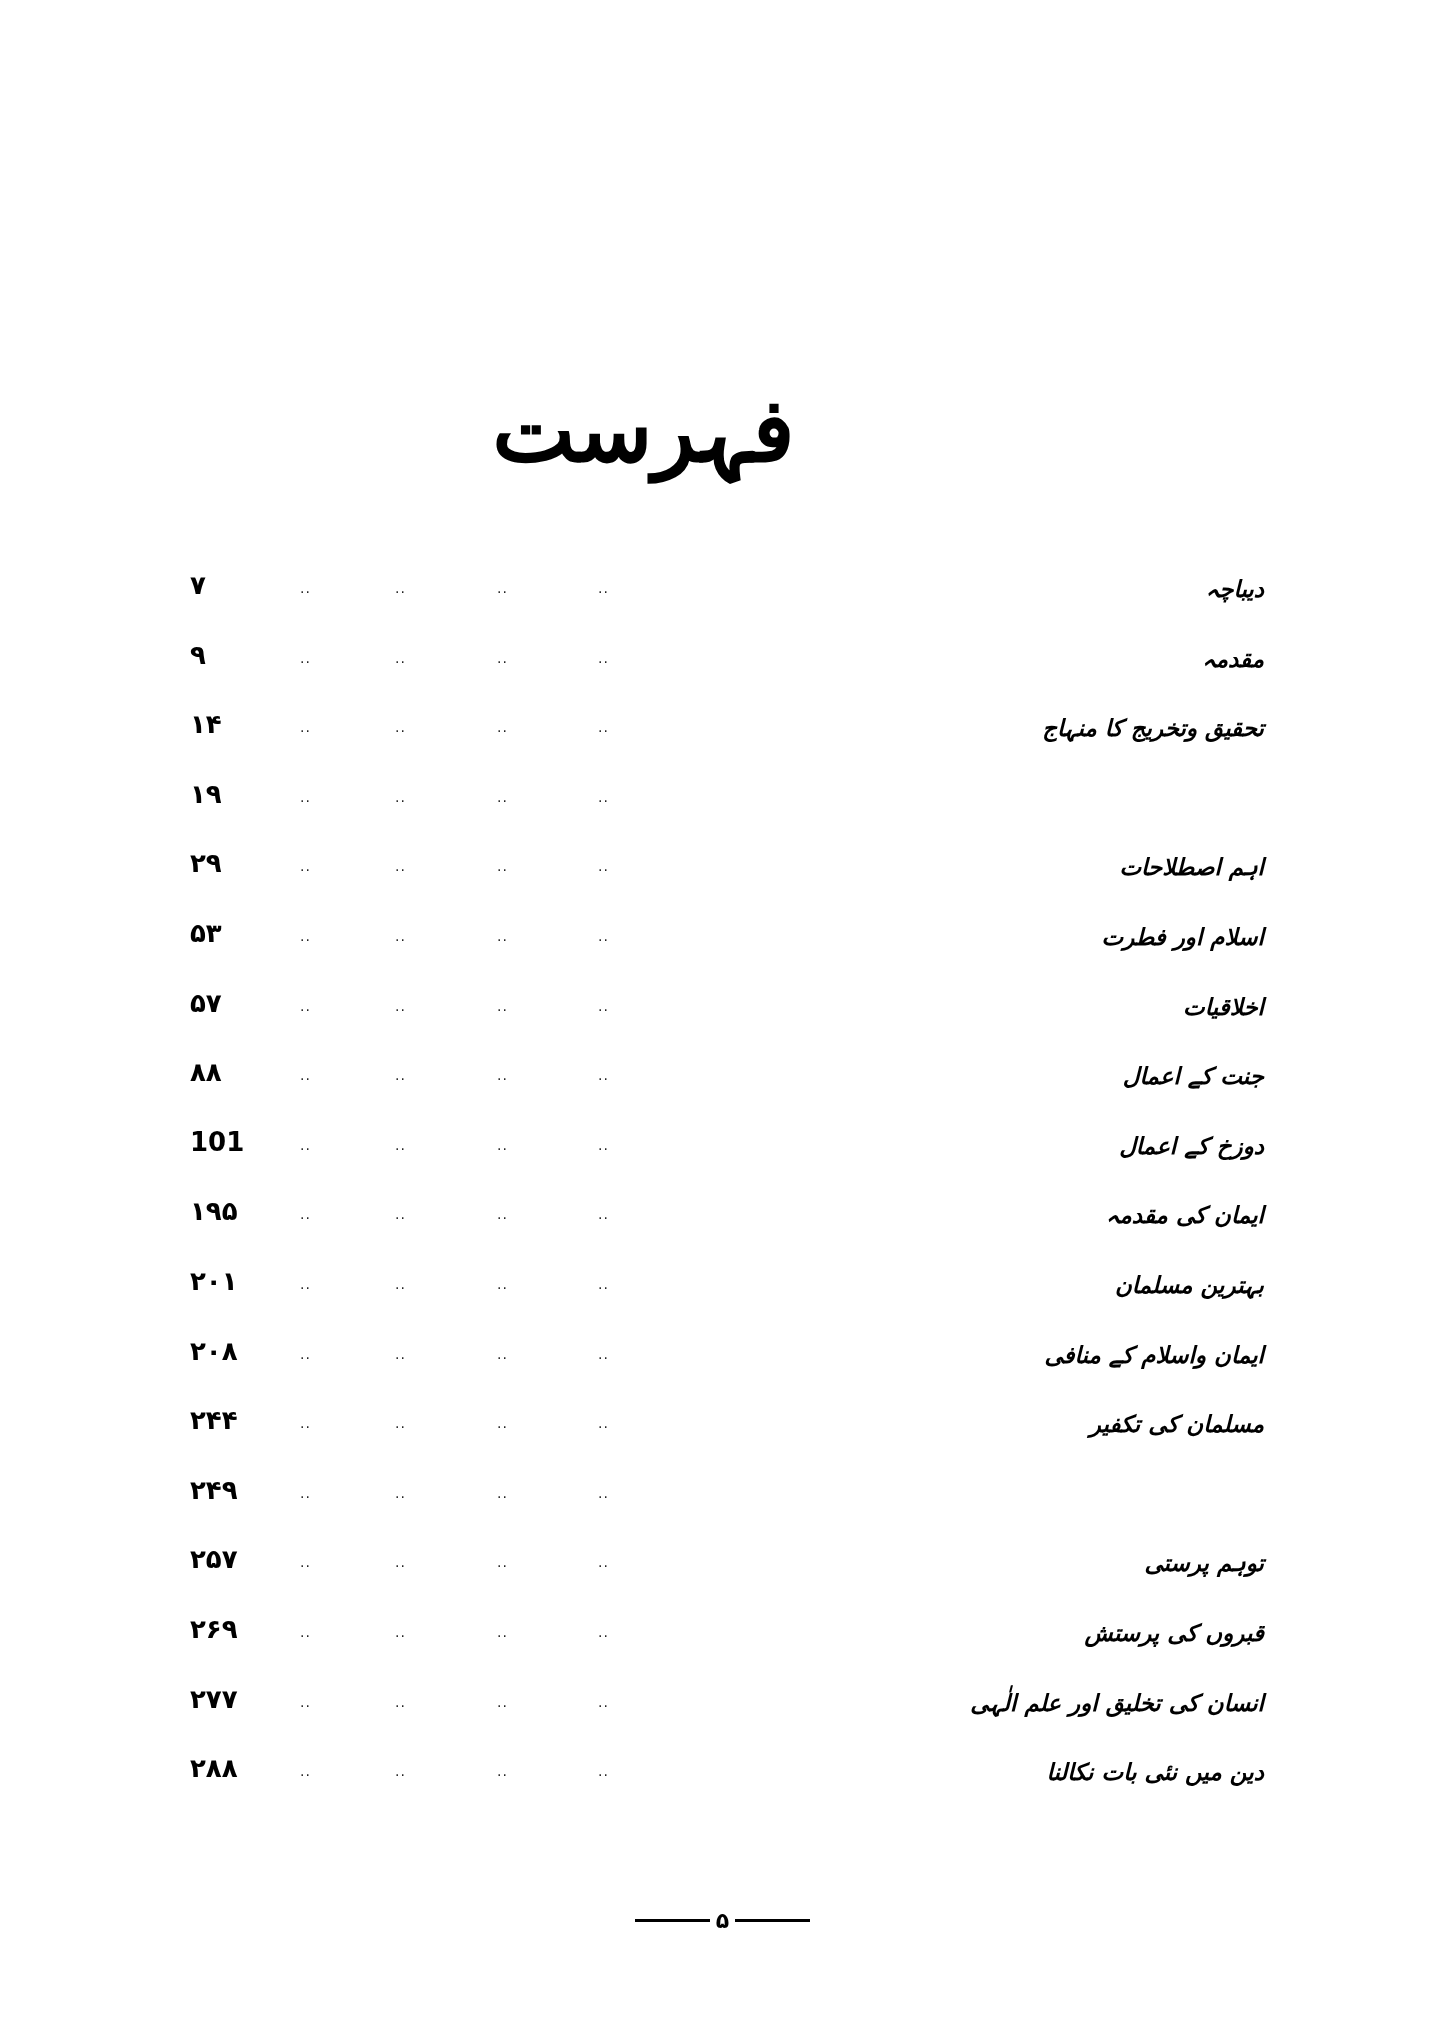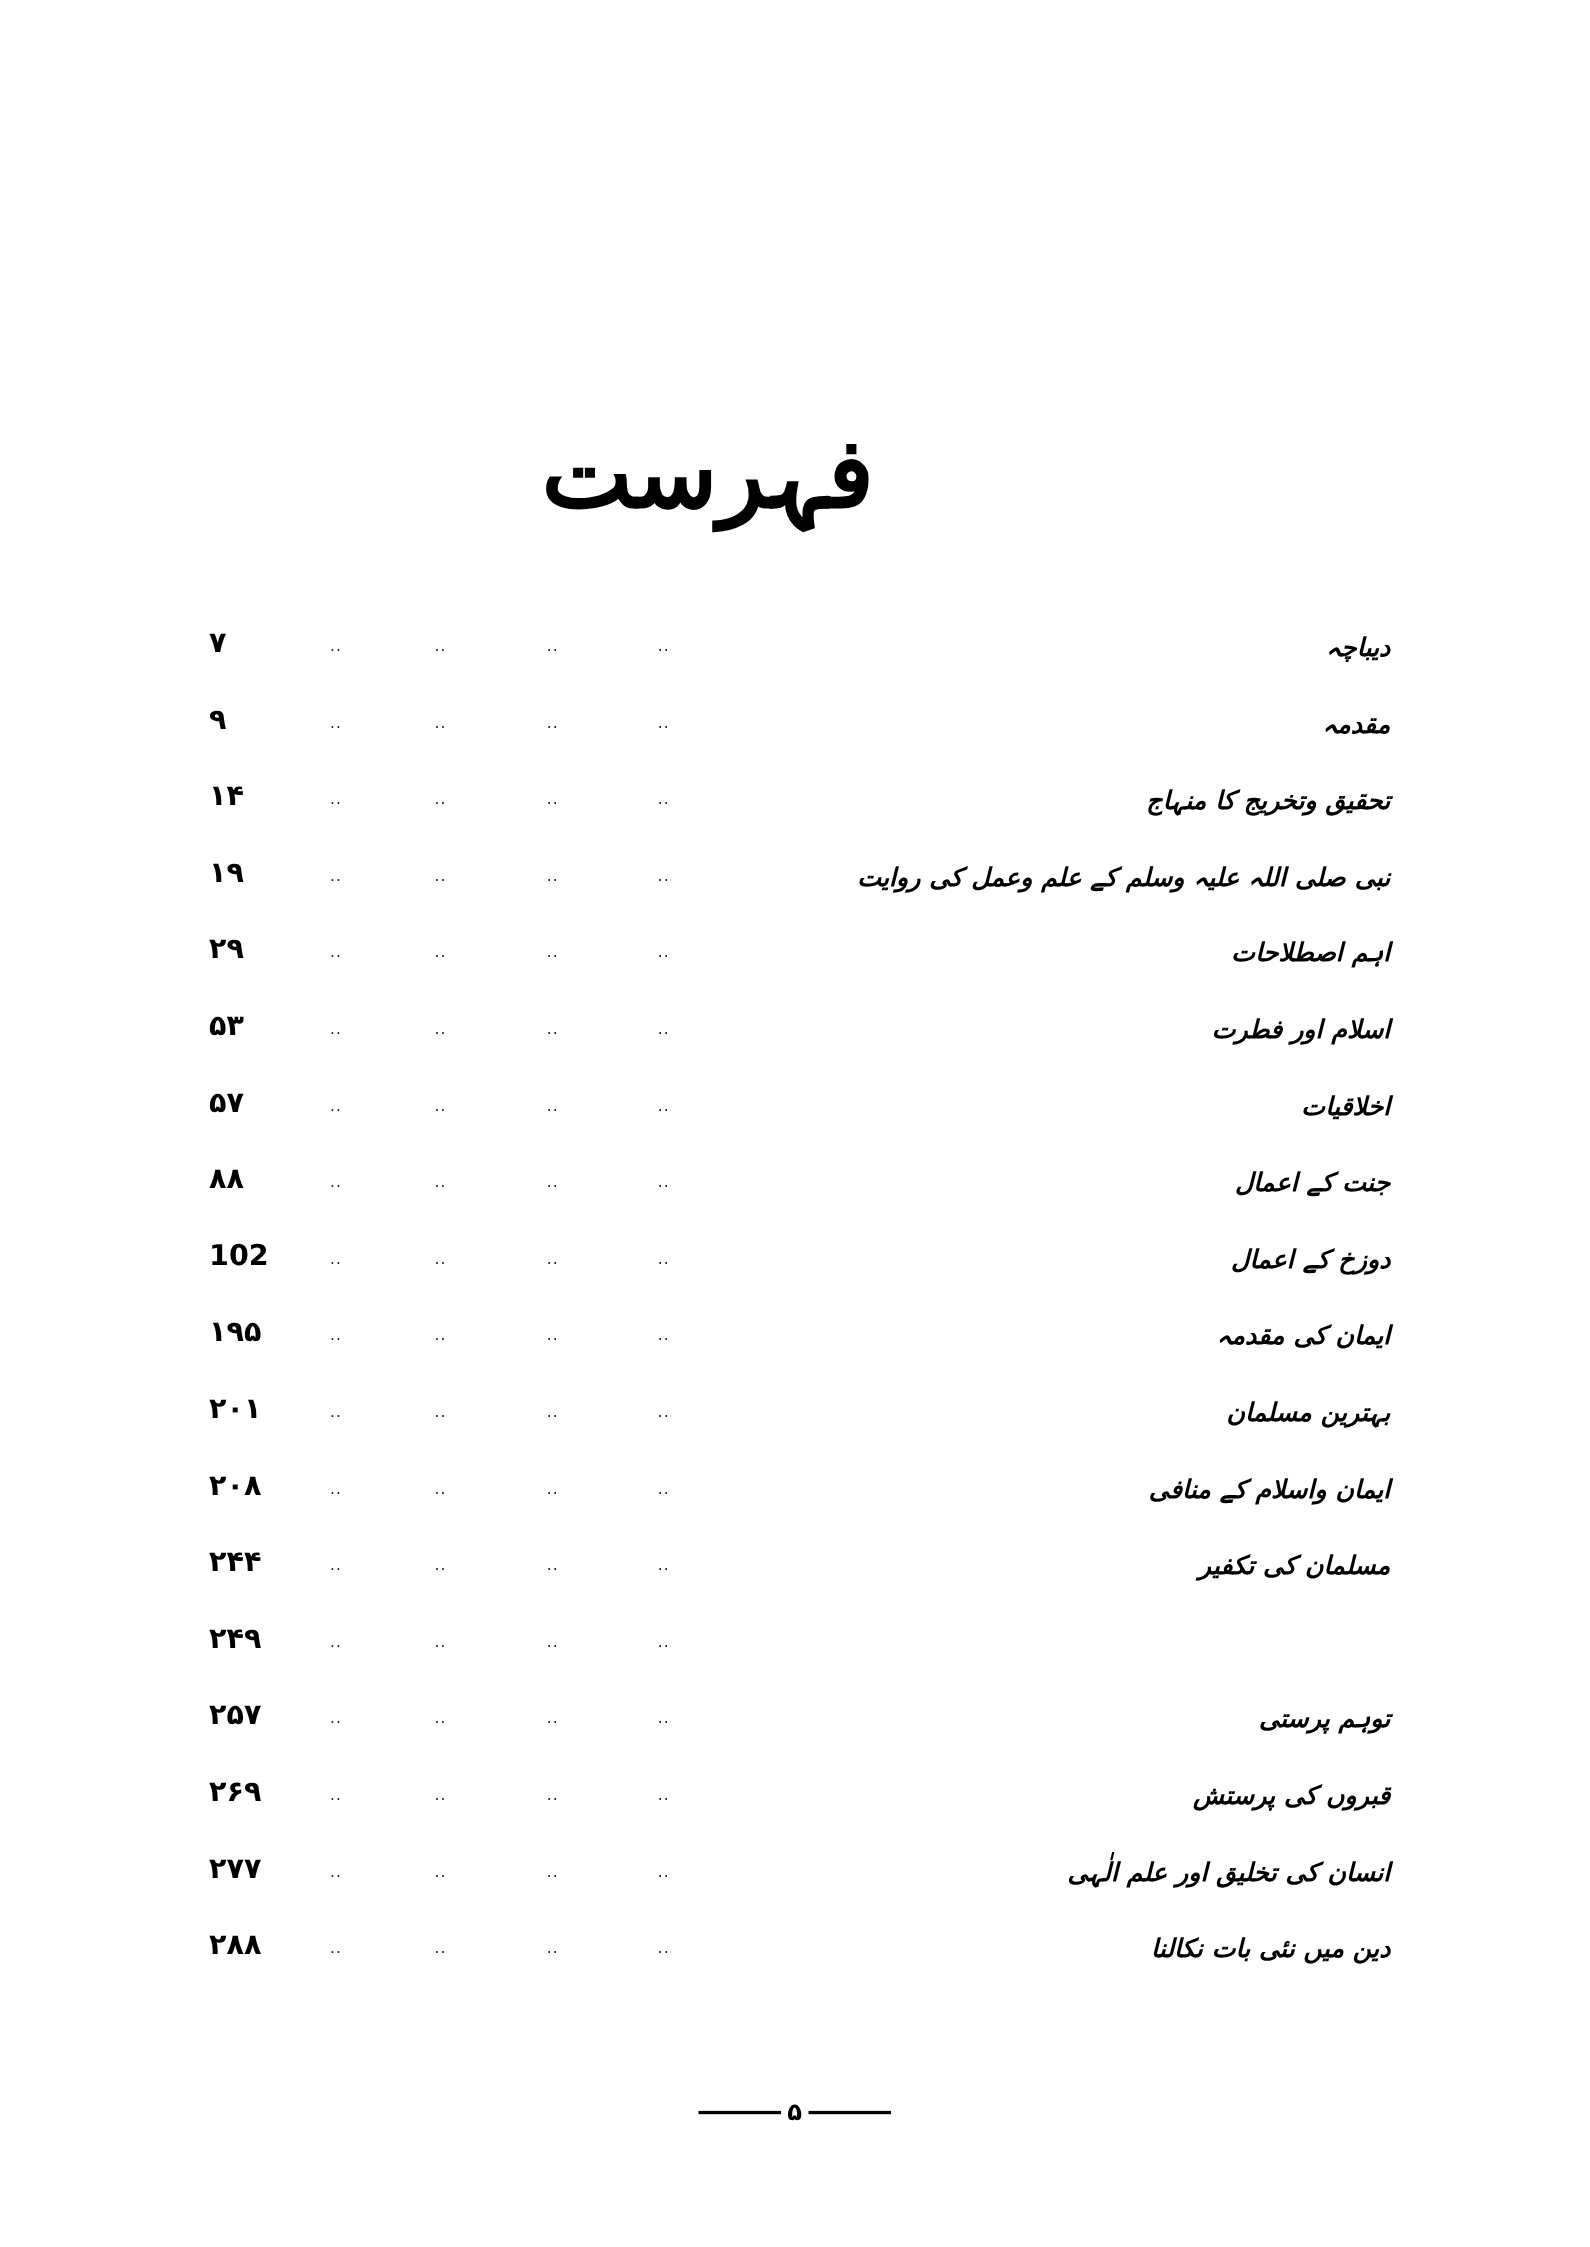--- a/index.html
+++ b/index.html
@@ -47,21 +47,20 @@
     </div>
     <div class="row" style="top: 139.2px;">
       <span class="entry">تحقیق وتخریج کا منہاج</span>
       <span class="dot" style="left: 300px;">..</span>
       <span class="dot" style="left: 395px;">..</span>
       <span class="dot" style="left: 497px;">..</span>
       <span class="dot" style="left: 598px;">..</span>
       <span class="page">۱۴</span>
     </div>
     <div class="row" style="top: 208.8px;">
-      <span class="entry">نبی صلی اللہ علیہ وسلم کے علم وعمل کی روایت</span>
       <span class="dot" style="left: 300px;">..</span>
       <span class="dot" style="left: 395px;">..</span>
       <span class="dot" style="left: 497px;">..</span>
       <span class="dot" style="left: 598px;">..</span>
       <span class="page">۱۹</span>
     </div>
     <div class="row" style="top: 278.4px;">
       <span class="entry">اہم اصطلاحات</span>
       <span class="dot" style="left: 300px;">..</span>
       <span class="dot" style="left: 395px;">..</span>
@@ -92,21 +91,21 @@
       <span class="dot" style="left: 497px;">..</span>
       <span class="dot" style="left: 598px;">..</span>
       <span class="page">۸۸</span>
     </div>
     <div class="row" style="top: 556.8px;">
       <span class="entry">دوزخ کے اعمال</span>
       <span class="dot" style="left: 300px;">..</span>
       <span class="dot" style="left: 395px;">..</span>
       <span class="dot" style="left: 497px;">..</span>
       <span class="dot" style="left: 598px;">..</span>
-      <span class="page">102</span>
+      <span class="page">101</span>
     </div>
     <div class="row" style="top: 626.4px;">
       <span class="entry">ایمان کی مقدمہ</span>
       <span class="dot" style="left: 300px;">..</span>
       <span class="dot" style="left: 395px;">..</span>
       <span class="dot" style="left: 497px;">..</span>
       <span class="dot" style="left: 598px;">..</span>
       <span class="page">۱۹۵</span>
     </div>
     <div class="row" style="top: 696px;">

